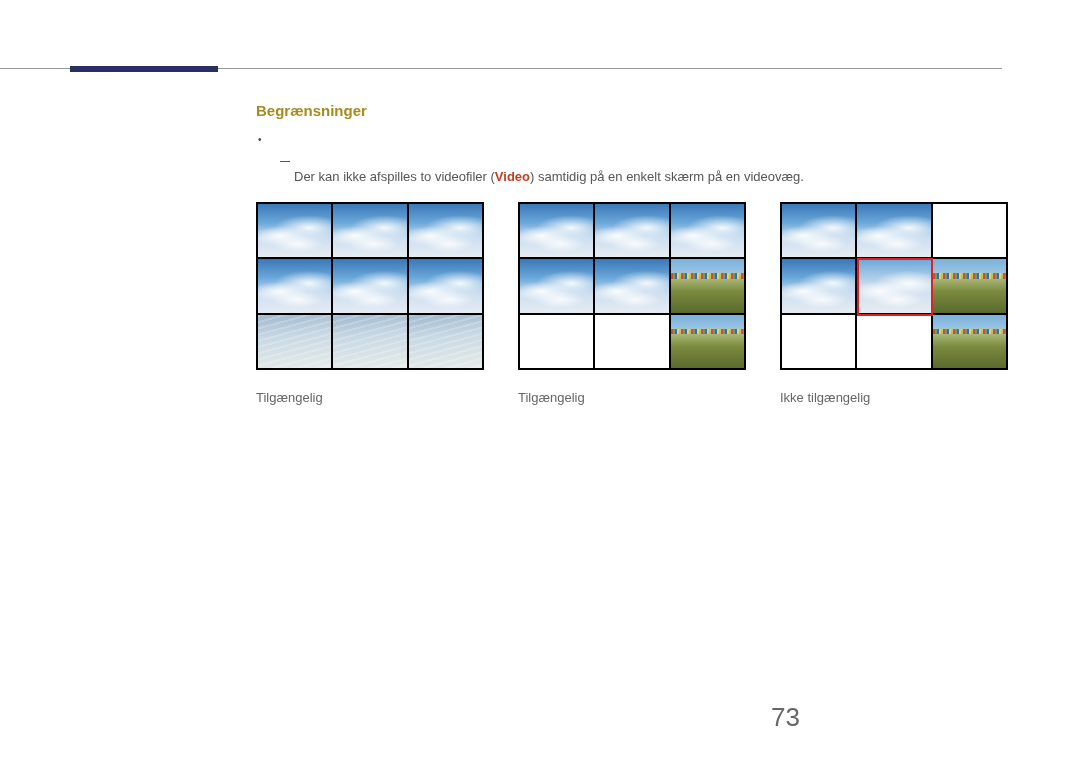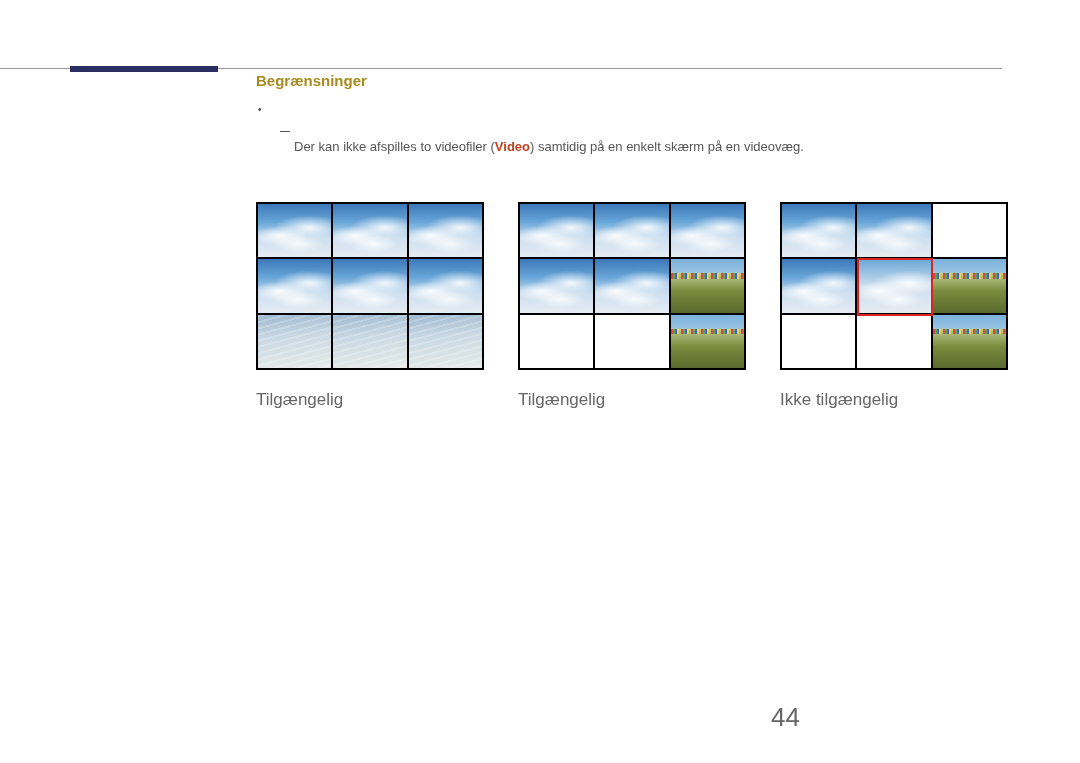--- a/index.html
+++ b/index.html
@@ -1,17 +1,17 @@
 <!DOCTYPE html>
 <html><head>
 <meta charset="utf-8">
 <style>
   * { box-sizing: border-box; margin: 0; padding: 0; }
   html, body { width: 1080px; height: 763px; background: #fff; font-family: Arial, Helvetica, sans-serif; color: #333; }
-  .page { position: relative; width: 872px; height: 763px; padding: 44px 70px 0 78px; }
+  .page { position: relative; width: 872px; height: 763px; padding: 74px 70px 0 78px; }
   .rule { position: absolute; top: 68px; left: 0; width: 1002px; height: 1px; background: #999; }
   .rule-accent { position: absolute; top: 66px; left: 70px; width: 148px; height: 6px; background: #2b2e63; }
   .content { position: relative; margin-top: 28px; margin-left: 178px; width: 760px; }
   .heading { font-size: 15px; font-weight: bold; color: #a78b1f; margin-bottom: 14px; }
   .bullet-row { display: flex; align-items: flex-start; font-size: 11px; color: #444; margin-bottom: 6px; gap: 10px; }
   .bullet-dot { font-size: 10px; color: #444; line-height: 14px; padding-left: 2px; }
   .bullet-text { line-height: 15px; }
   .sub-item { margin-left: 24px; font-size: 11px; color: #555; line-height: 16px; }
   .dash { display: inline-block; width: 10px; height: 1px; background: #555; vertical-align: middle; margin-right: 4px; margin-top: -2px; }
   .sub-line { margin-left: 38px; font-size: 13px; color: #555; line-height: 16px; }
@@ -29,21 +29,21 @@
   }
   .wispy { background: linear-gradient(175deg, #9fb9cf 0%, #c8d8e4 40%, #e6ece8 100%); position: relative; }
   .wispy::after { content:""; position:absolute; inset:0; background:
     repeating-linear-gradient(165deg, rgba(255,255,255,0.4) 0 2px, transparent 2px 6px); opacity: 0.5; }
   .field { background: linear-gradient(180deg, #7bb1da 0%, #97c3e2 24%, #b9c78a 28%, #7a8a3d 60%, #5a6a2d 100%); position: relative; }
   .field::before { content:""; position:absolute; left:0; right:0; top:26%; height:10%; background:
     repeating-linear-gradient(90deg, #d33 0 2px, #3a5 2px 4px, #44d 4px 6px, #ed3 6px 8px, transparent 8px 10px); opacity:0.85; }
   .blank { background: #fff; }
   .red-frame { position: absolute; border: 2px solid #d22; pointer-events: none; }
 
-  .caption { font-size: 17px; color: #666; margin-top: 20px; }
+  .caption { font-size: 13px; color: #666; margin-top: 20px; }
 
   .page-num { position: absolute; right: 72px; bottom: 30px; font-size: 26px; color: #666; font-weight: 300; font-family: Arial, sans-serif; }
 </style>
 </head>
 <body>
 
 <div class="page">
   <div class="rule"></div>
   <div class="rule-accent"></div>
 
@@ -105,14 +105,14 @@
         <div class="cell blank"></div>
         <div class="cell blank"></div>
         <div class="cell field"></div>
         <div class="red-frame" style="left:75px; top:54px; width:76px; height:58px;"></div>
       </div>
       <div class="caption">Ikke tilgængelig</div>
     </div>
 
   </div>
 
-  <div class="page-num">44</div>
+  <div class="page-num">73</div>
 </div>
 
 </body></html>

